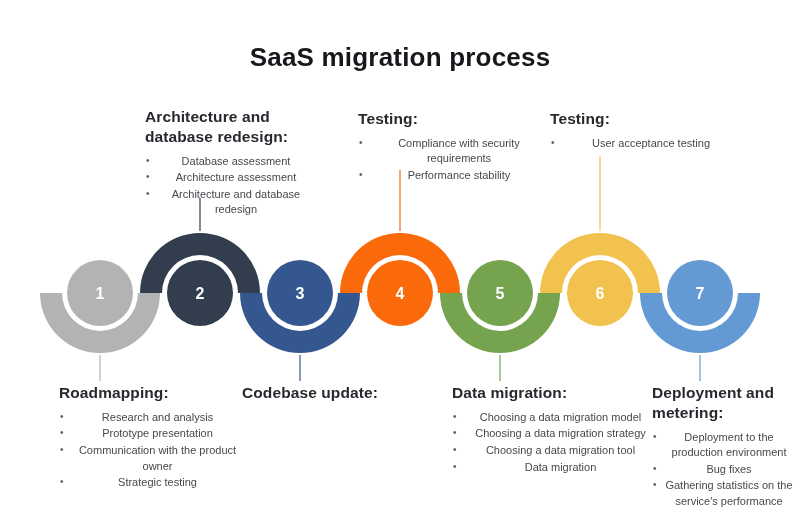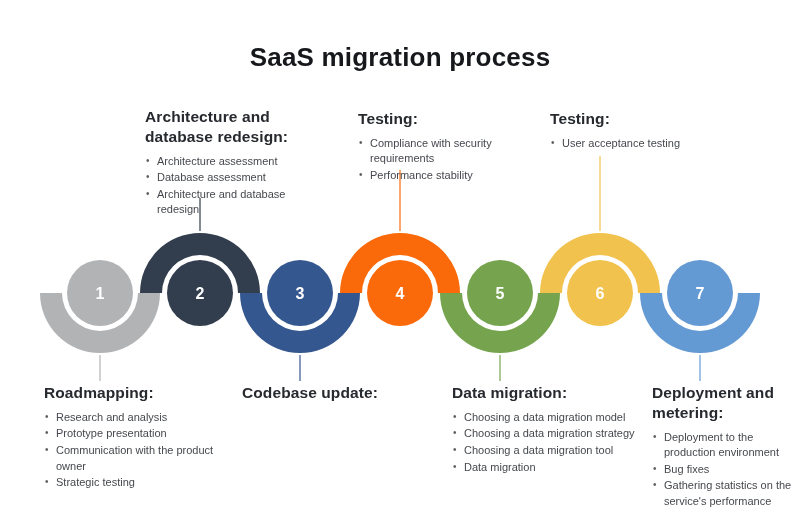--- a/index.html
+++ b/index.html
@@ -14,21 +14,21 @@
   .wave{position:absolute;left:0;top:0;}
   .step-number{
     font-family:"Liberation Sans", sans-serif;font-size:16px;font-weight:700;
     fill:#ffffff;text-anchor:middle;
   }
   .label{position:absolute;}
   .label h3{
     margin:0 0 7px 0;font-size:15.5px;font-weight:700;color:#26292e;line-height:1.28;
     letter-spacing:.1px;
   }
-  .bullets{list-style:none;margin:0;padding:0;}
+  .bullets{list-style:none;margin:0;padding:0;text-align:center;}
   .bullets li{
     position:relative;padding-left:12px;font-size:11px;color:#45484d;
     line-height:1.42;margin-bottom:1px;
   }
   .bullets li::before{
     content:"\2022";position:absolute;left:1px;top:0;font-size:10px;color:#5b5e63;
   }
 </style>
 </head>
 <body>
@@ -63,35 +63,35 @@
 
   <text x="100" y="299" class="step-number">1</text>
   <text x="200" y="299" class="step-number">2</text>
   <text x="300" y="299" class="step-number">3</text>
   <text x="400" y="299" class="step-number">4</text>
   <text x="500" y="299" class="step-number">5</text>
   <text x="600" y="299" class="step-number">6</text>
   <text x="700" y="299" class="step-number">7</text>
 </svg>
 
-<div class="label" style="left:44px;top:383px;width:185px">
+<div class="label" style="left:59px;top:383px;width:185px">
   <h3>Roadmapping:</h3>
   <ul class="bullets">
     <li>Research and analysis</li>
     <li>Prototype presentation</li>
     <li>Communication with the product owner</li>
     <li>Strategic testing</li>
   </ul>
 </div>
 
 <div class="label" style="left:145px;top:107px;width:170px">
   <h3>Architecture and database redesign:</h3>
   <ul class="bullets">
+    <li>Database assessment</li>
     <li>Architecture assessment</li>
-    <li>Database assessment</li>
     <li>Architecture and database redesign</li>
   </ul>
 </div>
 
 <div class="label" style="left:242px;top:383px;width:180px">
   <h3>Codebase update:</h3>
 </div>
 
 <div class="label" style="left:358px;top:109px;width:190px">
   <h3>Testing:</h3>

